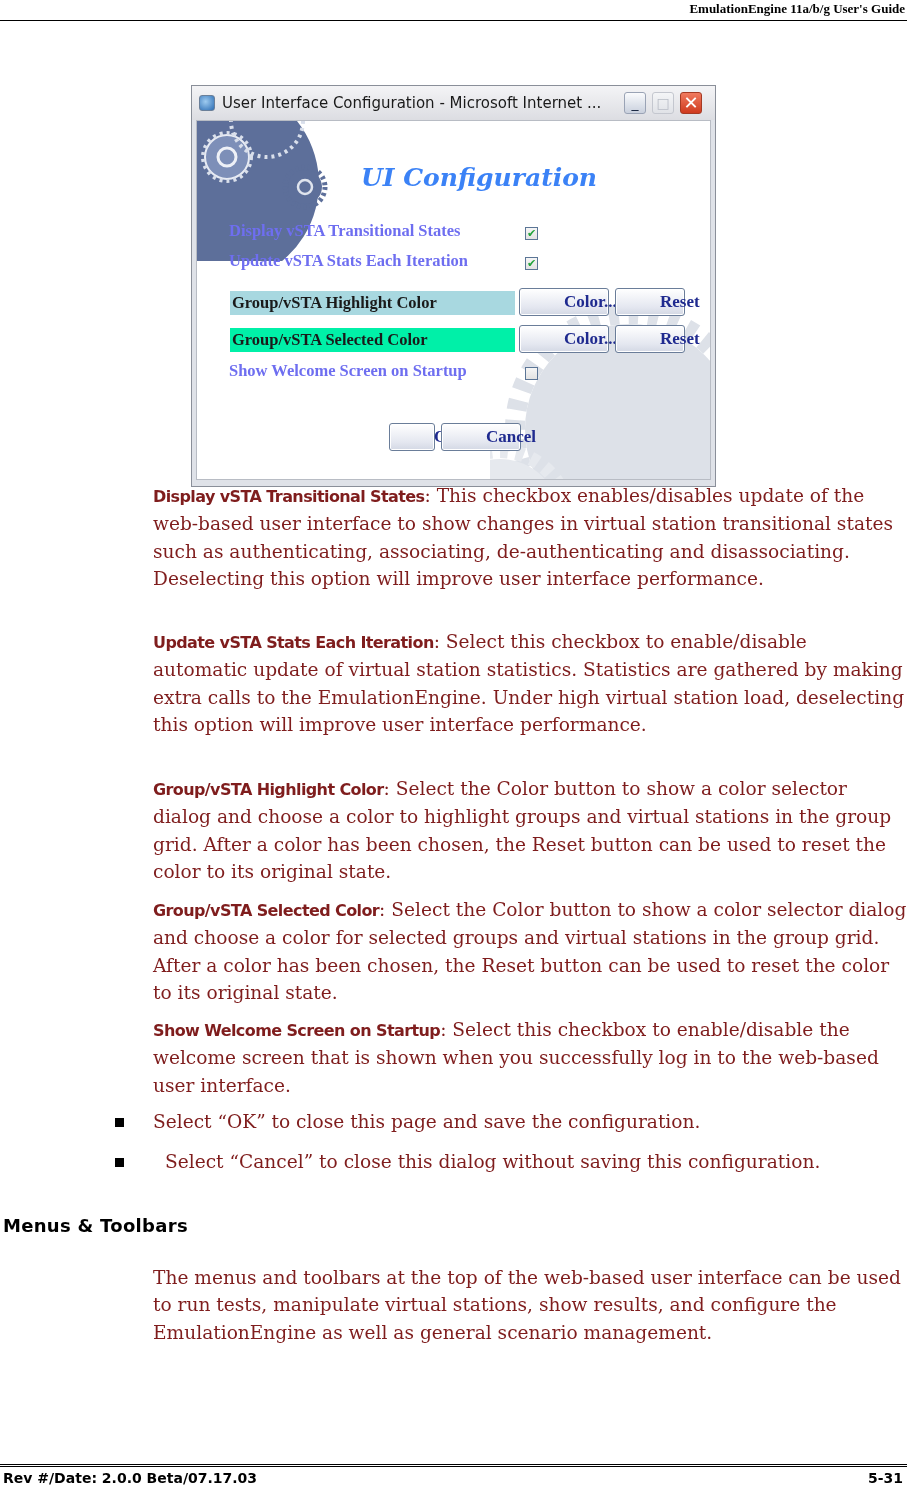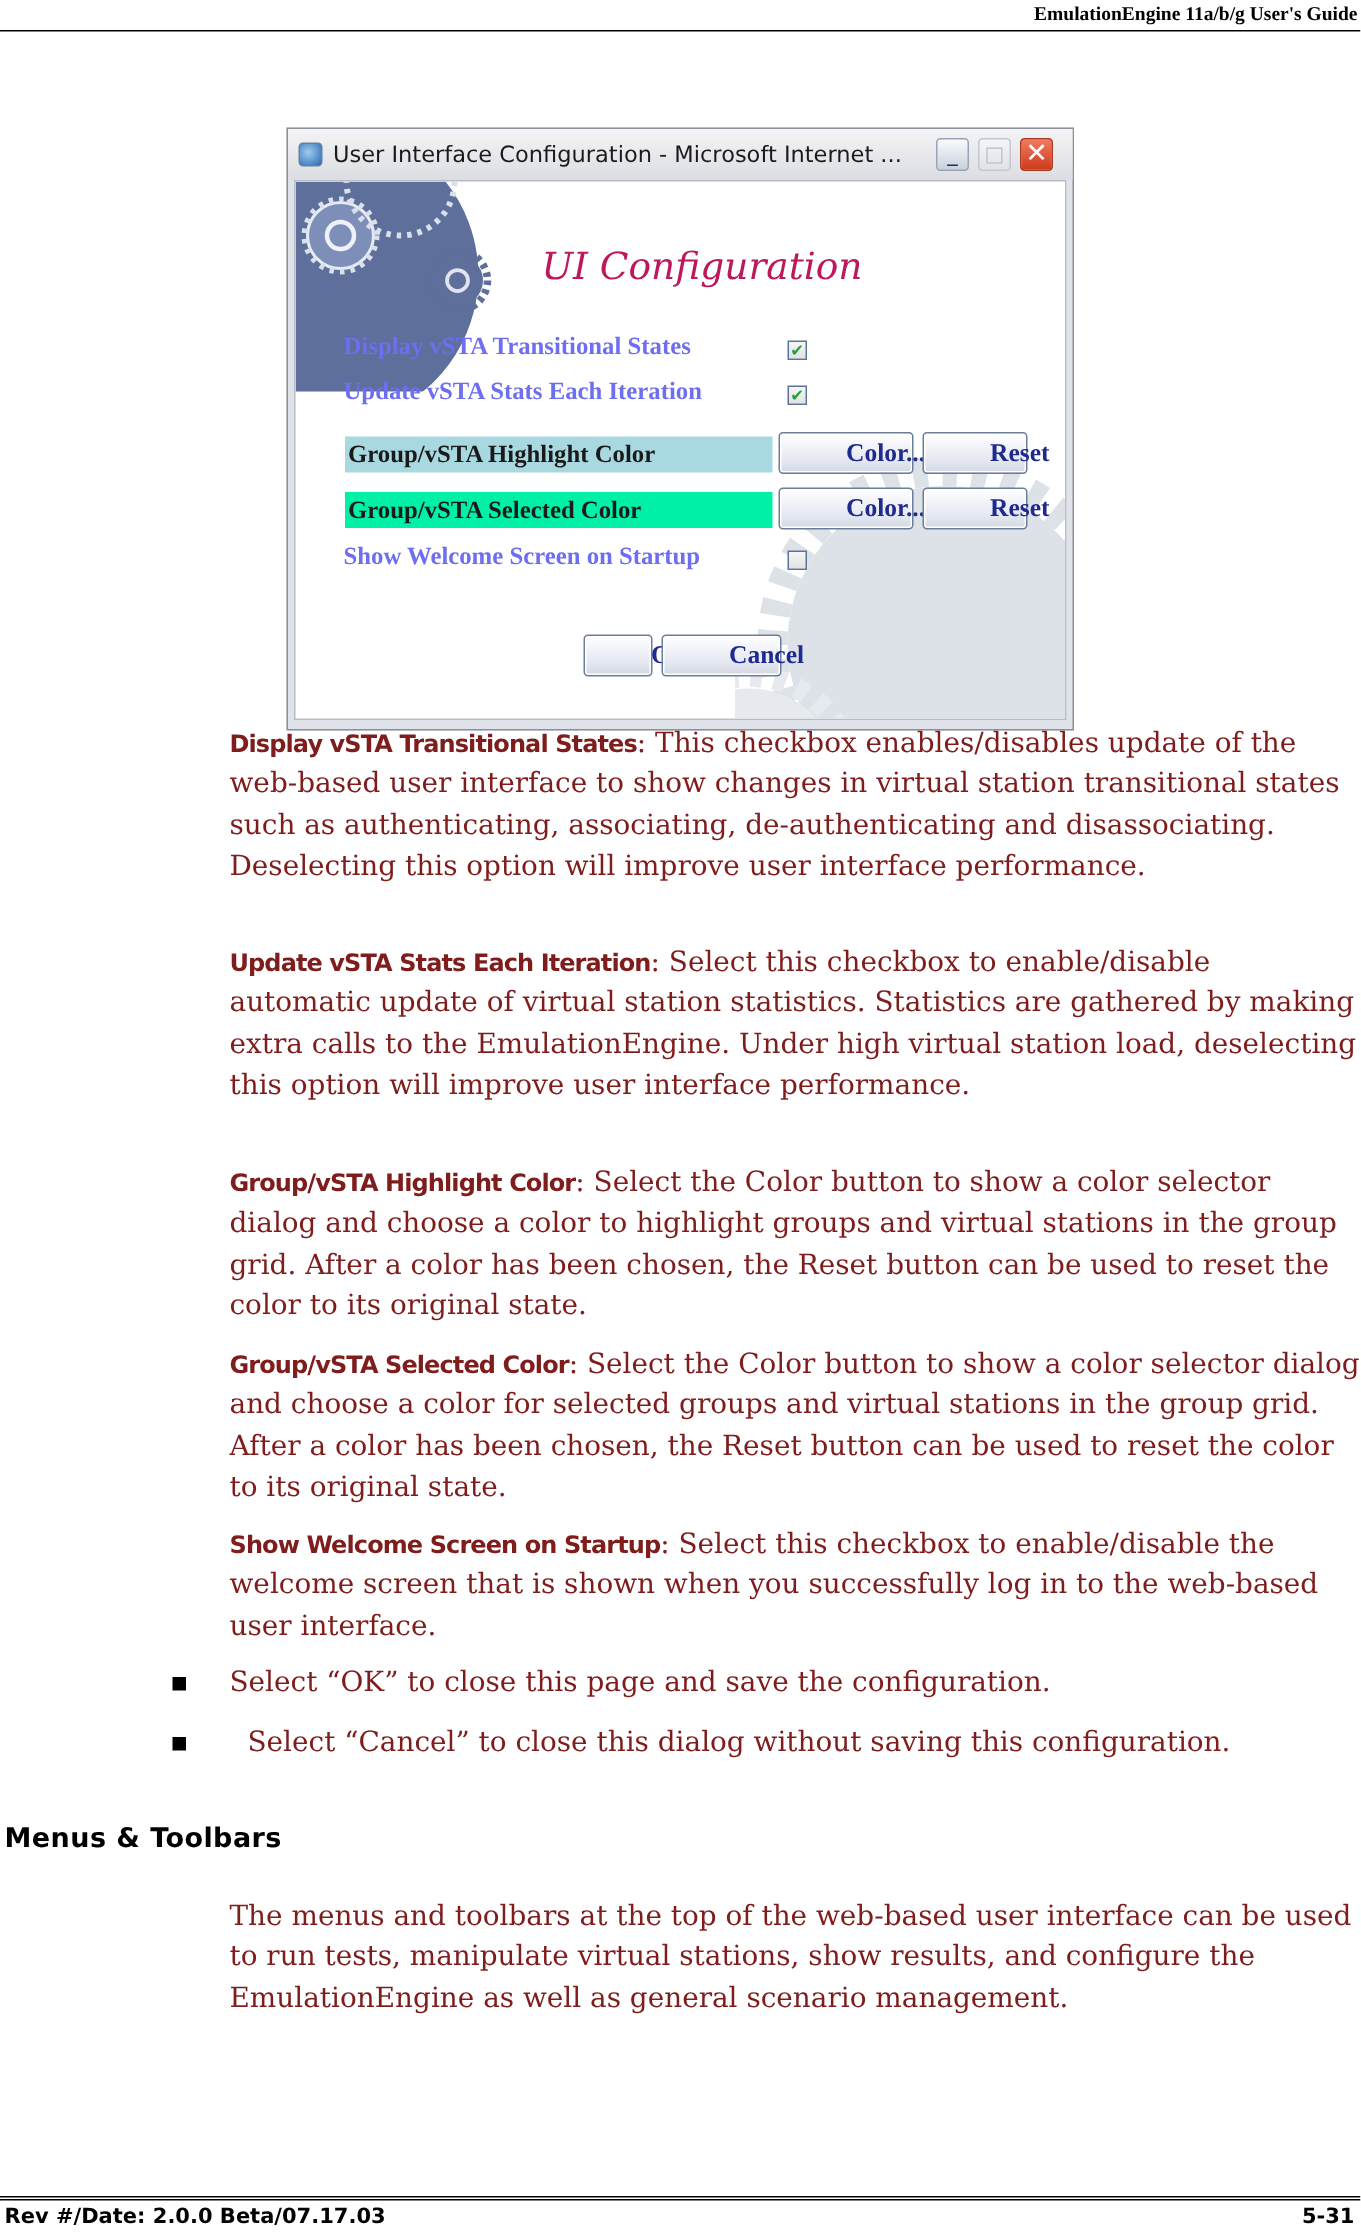--- a/index.html
+++ b/index.html
@@ -45,21 +45,21 @@
 
     .dialog .content {
       position: absolute; left: 4px; top: 34px; right: 4px; bottom: 6px;
       background: #ffffff; overflow: hidden; border: 1px solid #b8bcc4;
     }
     .gears-tl { position: absolute; left: 0; top: 0; width: 140px; height: 140px; }
     .gear-br { position: absolute; right: -40px; bottom: -60px; width: 260px; height: 260px; }
 
     .ui-title {
       position: absolute; left: 164px; top: 42px; font-family: "DejaVu Serif", serif;
-      font-style: italic; font-weight: normal; font-size: 25px; color: #be185d;
+      font-style: italic; font-weight: bold; font-size: 25px; color: #3b82f6;
     }
     .opt-row { position: absolute; left: 32px; font-family: "Liberation Serif", serif; font-weight: bold; font-size: 16.5px; }
     .opt-label { color: #6e6ef0; }
     .cb {
       position: absolute; width: 13px; height: 13px; box-sizing: border-box;
       border: 1px solid #5b7596; background: linear-gradient(#f6f6f6, #e2e2e2);
       font-size: 11px; line-height: 11px; text-align: center; color: #22a33a; font-family: "DejaVu Sans", sans-serif;
     }
     .color-label {
       position: absolute; left: 33px; width: 285px; height: 24px; box-sizing: border-box;

